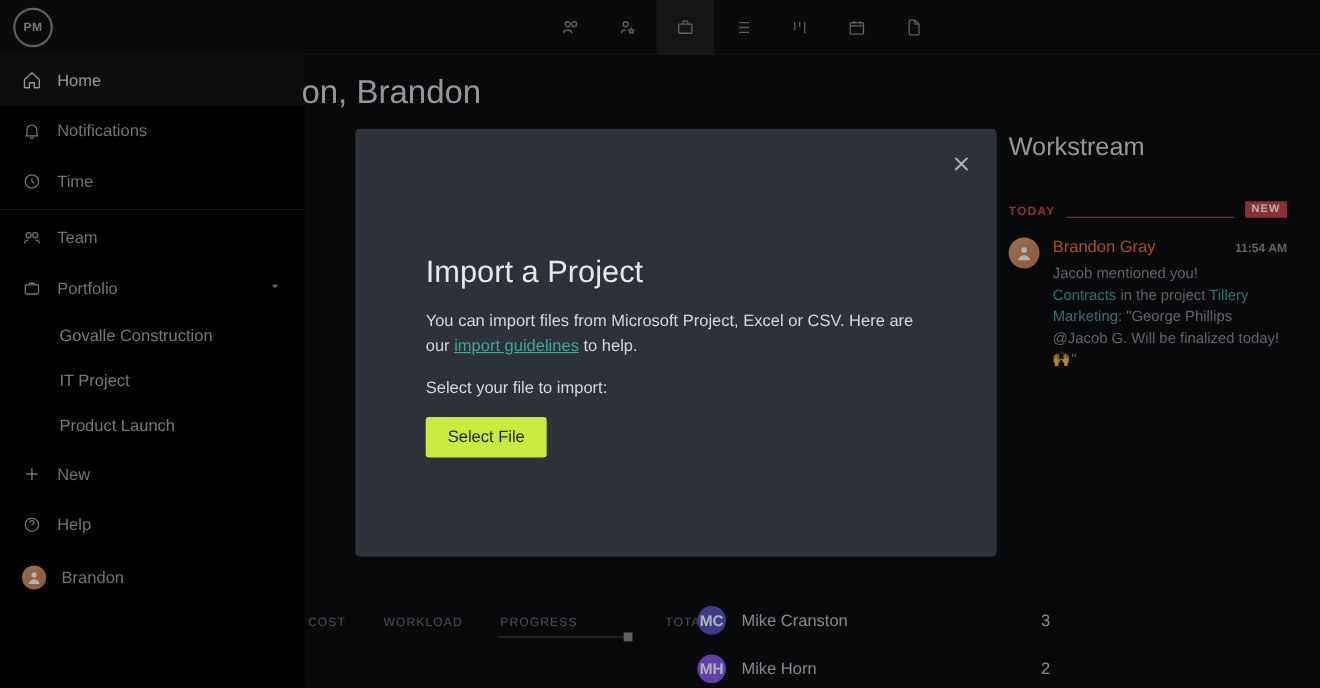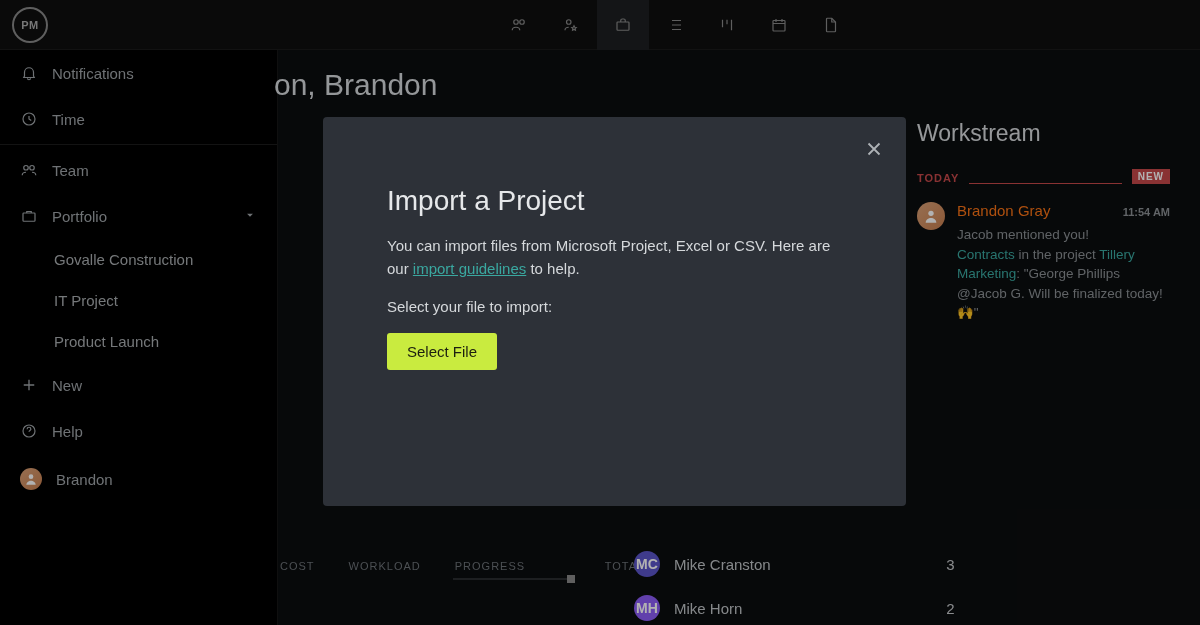--- a/index.html
+++ b/index.html
@@ -158,21 +158,21 @@
 .workstream {
   position: absolute;
   right: 0; top: 70px; bottom: 0;
   width: 283px;
   padding: 0 30px 0 0;
 }
 .workstream-title {
   color: #d6d9dc;
   font-size: 23px;
   font-weight: 400;
-  margin-bottom: 22px;
+  margin-bottom: 36px;
 }
 .ws-today-row {
   display: flex; align-items: flex-end; gap: 10px;
   margin-bottom: 18px;
 }
 .ws-today {
   color: #c5484a;
   font-size: 11px;
   font-weight: 600;
   letter-spacing: 1px;
@@ -231,20 +231,21 @@
   width: 28px; height: 28px;
   color: #aeb2b6;
   cursor: pointer;
   display: flex; align-items: center; justify-content: center;
 }
 .modal-title {
   color: #e6e8ea;
   font-size: 28px;
   font-weight: 400;
   margin-bottom: 18px;
+  margin-top: 46px;
 }
 .modal-text {
   color: #d5d8db;
   font-size: 15px;
   line-height: 1.5;
 }
 .modal-link { color: #3aa8a0; text-decoration: underline; }
 .modal-select-label {
   margin-top: 18px;
   color: #d5d8db;
@@ -306,20 +307,28 @@
     <div class="topbar-icon">
         <svg viewBox="0 0 24 24" fill="none" stroke="currentColor" stroke-width="1.6">
           <path d="M13 3H7a1 1 0 00-1 1v16a1 1 0 001 1h10a1 1 0 001-1V8l-5-5z"></path>
           <path d="M13 3v5h5"></path>
         </svg>
       </div>
   </div>
 </div>
 
 <div class="sidebar">
+  <div class="nav-item active">
+    <span class="nav-icon">
+        <svg viewBox="0 0 24 24" width="18" height="18" fill="none" stroke="currentColor" stroke-width="1.6">
+          <path d="M3 11l9-8 9 8v9a1 1 0 01-1 1h-5v-6h-6v6H4a1 1 0 01-1-1v-9z"></path>
+        </svg>
+      </span>
+    <span>Home</span>
+  </div>
   <div class="nav-item">
     <span class="nav-icon">
         <svg viewBox="0 0 24 24" width="18" height="18" fill="none" stroke="currentColor" stroke-width="1.6">
           <path d="M6 16V11a6 6 0 1112 0v5l1 2H5l1-2zM10 19a2 2 0 004 0"></path>
         </svg>
       </span>
     <span>Notifications</span>
   </div>
   <div class="nav-item">
     <span class="nav-icon">

